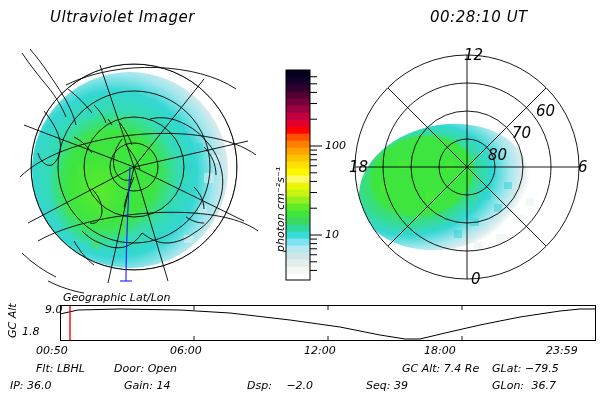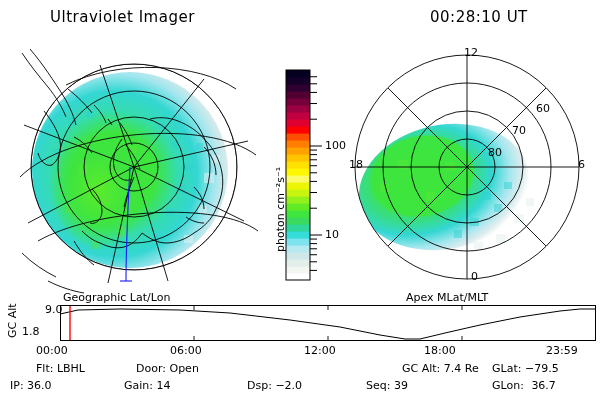--- a/index.html
+++ b/index.html
@@ -1,23 +1,23 @@
 <!DOCTYPE html>
 <html><head>
 <meta charset="utf-8">
 <style>
   html,body{margin:0;padding:0;background:#fff;}
   body{width:600px;height:400px;overflow:hidden;
        font-family:"DejaVu Sans","Liberation Sans",sans-serif;color:#000;}
-  #root{position:relative;width:548px;height:400px;}
+  #root{position:relative;width:548px;height:400px;font-style:italic;}
   .abs{position:absolute;}
   .hdr{font-size:15px;letter-spacing:.5px;white-space:nowrap;}
   .cap{font-size:11px;white-space:nowrap;}
   .tick{font-size:11px;white-space:nowrap;}
-  .plabel{font-size:11px;white-space:nowrap;}
+  .plabel{font-size:15px;white-space:nowrap;}
   .stat{font-size:11px;white-space:nowrap;}
   .rot90{transform:rotate(-90deg);transform-origin:left top;}
   svg{display:block;overflow:visible;}
   .frame{fill:none;stroke:#000;stroke-width:1;}
   .grat{fill:none;stroke:#000;stroke-width:.9;}
   .coast{fill:none;stroke:#000;stroke-width:.9;}
   .termin{fill:none;stroke:#1a1aff;stroke-width:1.1;}
   .cursor{stroke:#ff0000;stroke-width:1.4;}
   .orbit{fill:none;stroke:#000;stroke-width:1;}
   .cbtick{stroke:#000;stroke-width:1;}
@@ -267,21 +267,20 @@
 
   <div class="abs plabel" style="left:464px;top:46px;">12</div>
   <div class="abs plabel" style="left:349px;top:158px;">18</div>
   <div class="abs plabel" style="left:578px;top:158px;">6</div>
   <div class="abs plabel" style="left:471px;top:270px;">0</div>
 
   <div class="abs plabel" style="left:536px;top:102px;">60</div>
   <div class="abs plabel" style="left:512px;top:124px;">70</div>
   <div class="abs plabel" style="left:488px;top:146px;">80</div>
 
-  <div class="abs cap" style="left:406px;top:291px;">Apex MLat/MLT</div>
 
   <div class="abs cap rot90" style="left:6px;top:338px;">GC Alt</div>
   <div class="abs tick" style="left:22px;top:303px;margin-left:23px;">9.0</div>
   <div class="abs tick" style="left:22px;top:325px;">1.8</div>
 
   <div class="abs" style="left:60px;top:305px;">
     <svg width="536" height="36" viewBox="0 0 536 36">
       <rect class="frame" x="0.5" y="0.5" width="535" height="35"></rect>
       <path class="orbit" d="M0 9 L 18 5 L 60 4 L 120 5 L 170 8 L 230 15 L 280 22 L 320 30 L 345 34
                L 360 34 L 385 28 L 420 20 L 460 12 L 500 6 L 520 4 L 535 4"></path>
@@ -292,33 +291,33 @@
         <line x1="402" y1="31" x2="402" y2="35.5"></line>
         <line x1="535.5" y1="31" x2="535.5" y2="35.5"></line>
         <line x1="134" y1="0.5" x2="134" y2="5"></line>
         <line x1="268" y1="0.5" x2="268" y2="5"></line>
         <line x1="402" y1="0.5" x2="402" y2="5"></line>
       </g>
       <line class="cursor" x1="10" y1="1" x2="10" y2="35"></line>
     </svg>
   </div>
 
-  <div class="abs tick" style="left:36px;top:344px;">00:00</div>
+  <div class="abs tick" style="left:36px;top:344px;">00:50</div>
   <div class="abs tick" style="left:170px;top:344px;">06:00</div>
   <div class="abs tick" style="left:304px;top:344px;">12:00</div>
   <div class="abs tick" style="left:424px;top:344px;">18:00</div>
   <div class="abs tick" style="left:546px;top:344px;">23:59</div>
 
   <div class="abs" style="left:10px;top:362px;">
     <div style="position:relative;width:580px;height:34px;">
       <div class="abs stat" style="left:0px;top:0px;margin-left:26px;">
         <span>Flt:</span>
         <span>LBHL</span>
       </div>
-      <div class="abs stat" style="left:126px;top:0px;">
+      <div class="abs stat" style="left:104px;top:0px;">
         <span>Door:</span>
         <span>Open</span>
       </div>
       <div class="abs stat" style="left:356px;top:0px;margin-left:36px;">
         <span>GC Alt:</span>
         <span>7.4 Re</span>
       </div>
       <div class="abs stat" style="left:482px;top:0px;">
         <span>GLat:</span>
         <span>−79.5</span>
@@ -327,21 +326,21 @@
       <div class="abs stat" style="left:0px;top:17px;">
         <span>IP:</span>
         <span>36.0</span>
       </div>
       <div class="abs stat" style="left:114px;top:17px;">
         <span>Gain:</span>
         <span>14</span>
       </div>
       <div class="abs stat" style="left:237px;top:17px;">
         <span>Dsp:</span>
-        <span style="">−2.0</span>
+        <span style="margin-left:11px;">−2.0</span>
       </div>
       <div class="abs stat" style="left:356px;top:17px;">
         <span>Seq:</span>
         <span>39</span>
       </div>
       <div class="abs stat" style="left:482px;top:17px;">
         <span>GLon:</span>
         <span style="margin-left:4px;">36.7</span>
       </div>
     </div>

